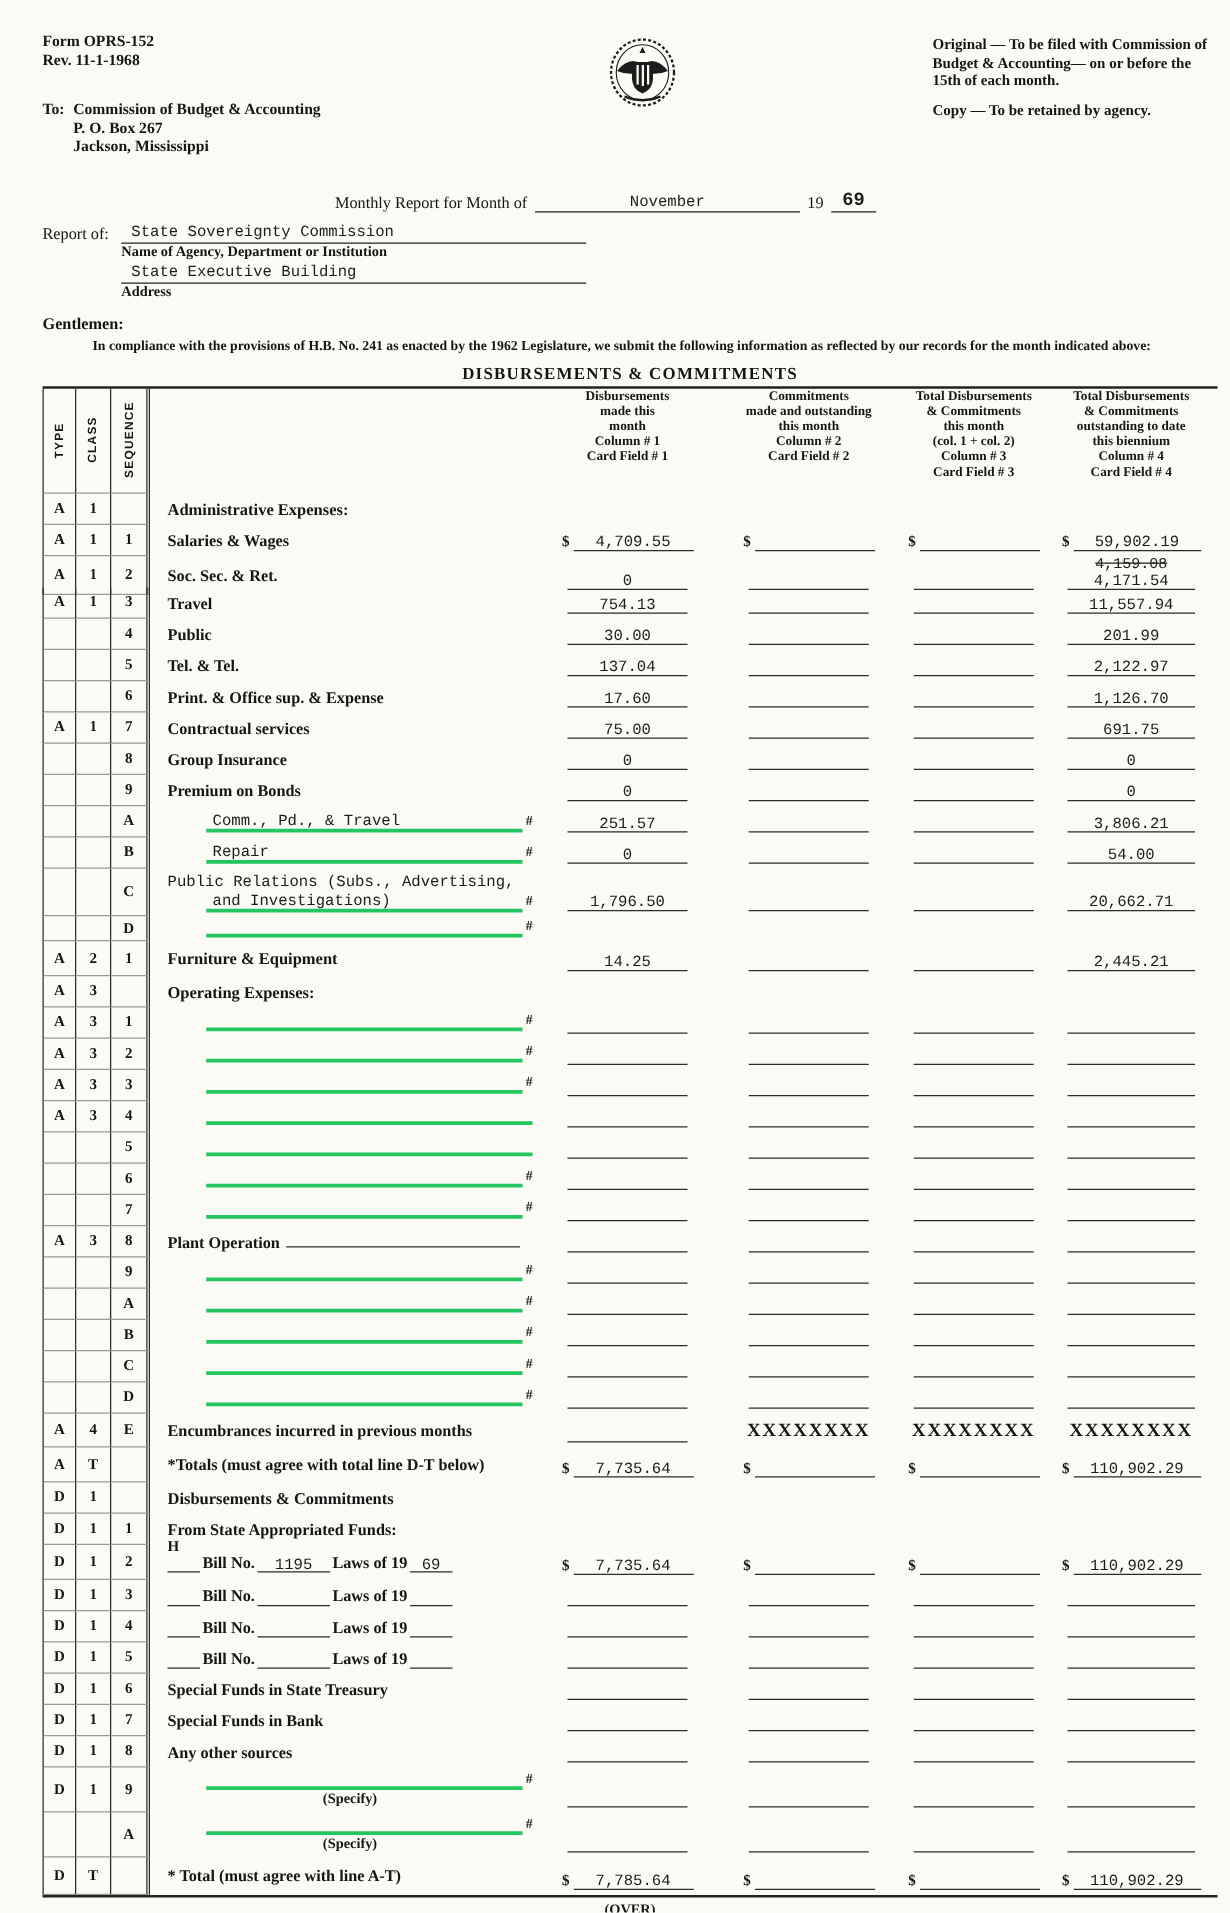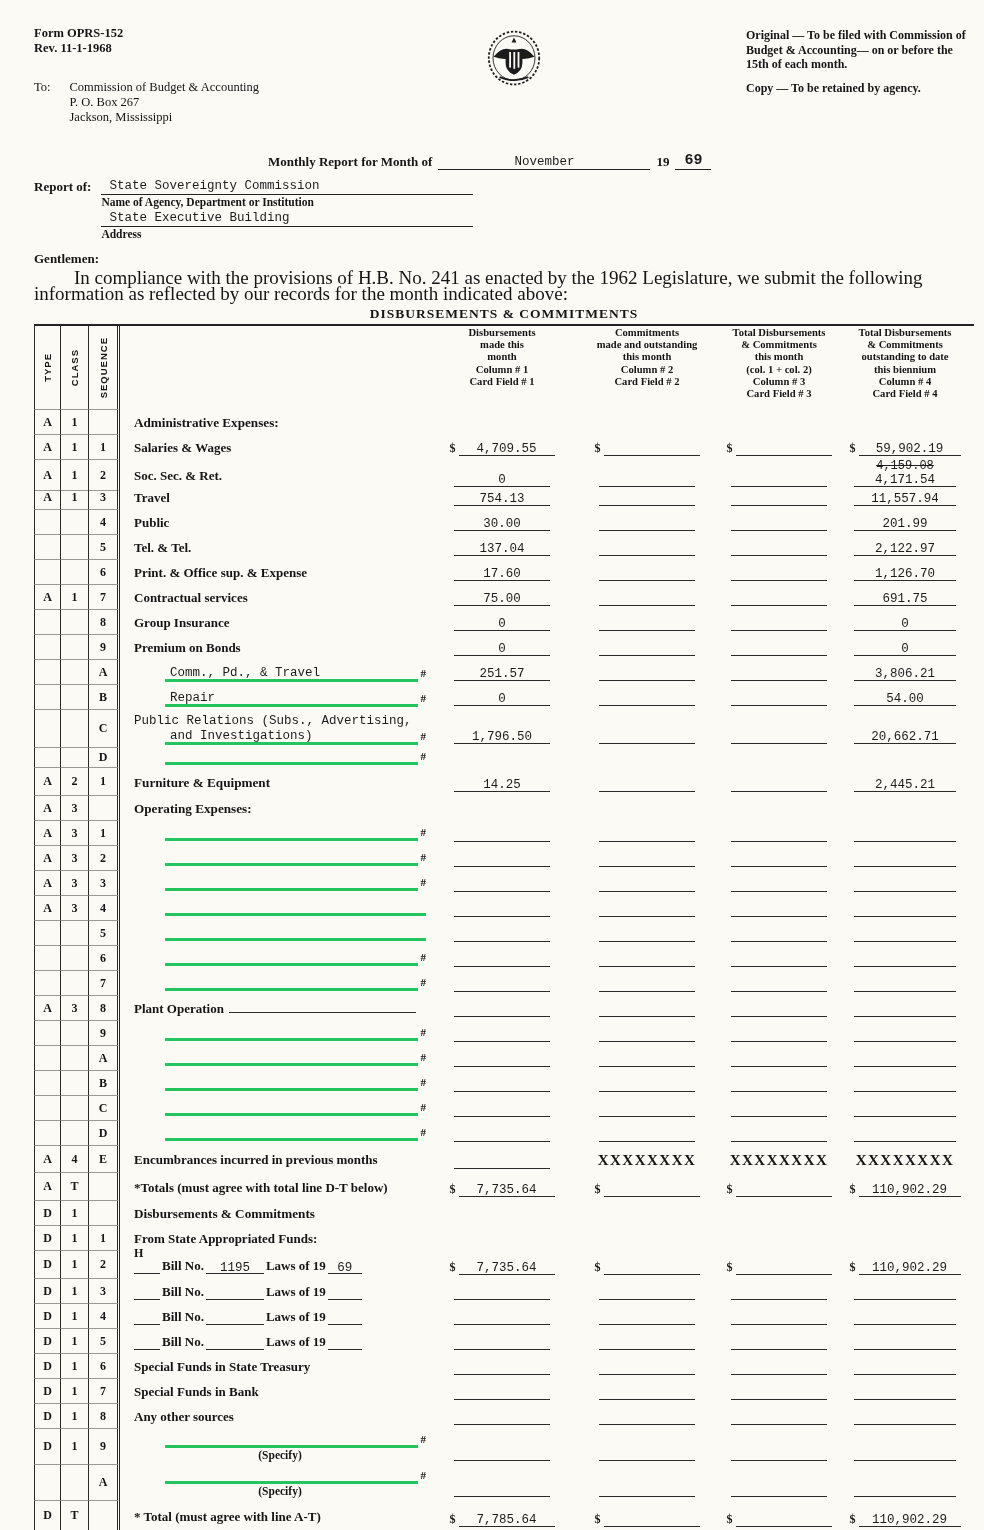--- a/index.html
+++ b/index.html
@@ -9,41 +9,41 @@
     color: #151515;
     font-family: "Liberation Serif", serif;
     overflow: hidden;
     position: relative;
   }
   .page { position:absolute; inset:0; padding: 26px 10px 0 34px; }
 
   
   .hdr { display:grid; grid-template-columns: 248px 1fr 228px; align-items:start; }
   .formno { font-weight:700; font-size:12.5px; line-height:15px; }
-  .to-block { margin-top:24px; display:flex; gap:19px; font-weight:400; font-size:12.5px; line-height:15px; }
+  .to-block { margin-top:24px; display:flex; gap:7px; font-weight:700; font-size:12.5px; line-height:15px; }
   .hdr-center { text-align:center; }
   .seal { width:72px; height:64px; display:inline-block; }
   .big-title { font-family:"Liberation Sans", sans-serif; font-weight:700; font-size:27px; letter-spacing:6px; margin-top:2px; white-space:nowrap; }
   .hdr-right { font-weight:700; font-size:12px; line-height:14.5px; padding-top:2px; }
   .hdr-right p { margin-bottom:9px; }
 
   .month-line { margin: 6px 0 0 234px; display:flex; align-items:flex-end; gap:6px; }
-  .plabel { font-weight:700; font-size:13px; }
+  .plabel { font-weight:400; font-size:13px; }
   .mline { width:212px; border-bottom:1.2px solid #222; text-align:center;margin-top:24px; }
   .yline { width:36px; border-bottom:1.2px solid #222; text-align:center; }
   .typed { font-family:"Liberation Mono","DejaVu Sans Mono",monospace; font-size:12.5px; color:#1c1c1c; }
   .typed-big { font-size:15px; font-weight:700; }
 
   .reportof { margin-top:9px; display:flex; gap:10px; }
   .ro-fields { width:372px; }
   .ro-line { border-bottom:1.2px solid #222; padding-left:8px; min-height:16px; }
   .ro-cap { font-weight:700; font-size:11.5px; margin:1px 0 3px; }
 
   .salute { margin-top:8px; font-weight:700; font-size:13px; }
-  .body-par { margin-top:3px; width:938px; font-weight:400; font-size:19px; line-height:15.5px; text-indent:40px; }
+  .body-par { margin-top:3px; width:938px; font-weight:700; font-size:11px; line-height:15.5px; text-indent:40px; }
 
   
   .tbl-title { text-align:center; font-weight:700; font-size:13.5px; letter-spacing:1px; margin:5px 0 2px; }
   .ftable { border-top:2px solid #222; border-bottom:2px solid #222; width:940px; }
   .grid8 { display:grid; grid-template-columns: 27px 28px 31px 312px 140px 150px 114px 1fr; }
   .thead { height:84px; }
   .bcell {
     border-right:1px solid #2b2b2b; border-bottom:1px solid #9a9a94;
     display:flex; align-items:center; justify-content:center;
     font-weight:700; font-size:12px;

